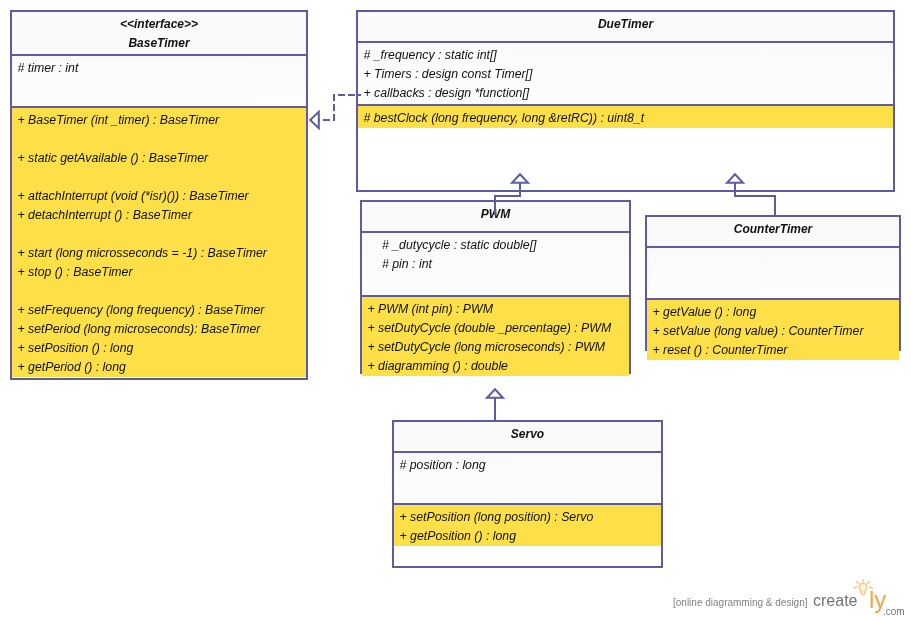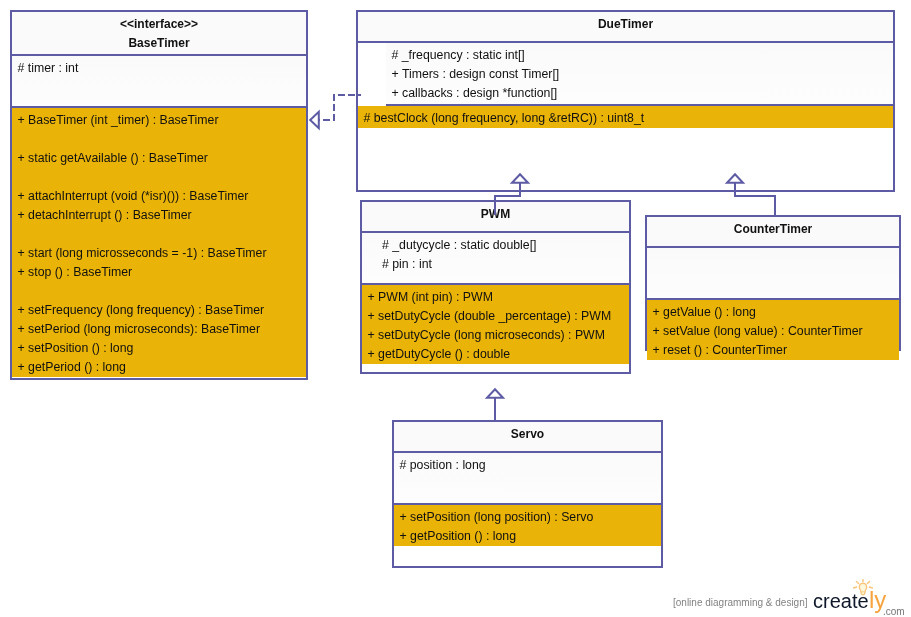--- a/index.html
+++ b/index.html
@@ -1,35 +1,35 @@
 <!DOCTYPE html>
 <html><head>
 <meta charset="utf-8">
 <style>
   html,body{margin:0;padding:0;}
   body{width:911px;height:617px;background:#fff;position:relative;overflow:hidden;
        font-family:"Liberation Sans",sans-serif;}
   #canvas{position:absolute;left:0;top:0;width:911px;height:617px;}
-  .uml-class{position:absolute;box-sizing:border-box;border:2px solid #5d5ba4;background:#fff;}
+  .uml-class{position:absolute;box-sizing:border-box;border:2px solid #5d5ba4;background:#fff;font-style:italic;}
   .uml-header{box-sizing:border-box;border-bottom:2px solid #5d5ba4;
       background:#fafafa;
       text-align:center;font-weight:bold;font-size:12px;color:#111;
       line-height:19px;padding-top:3px;overflow:hidden;}
   .uml-attrs{box-sizing:border-box;border-bottom:2px solid #5d5ba4;
       background:linear-gradient(to bottom,#fafafa 0%,#fdfdfd 100%);
       font-size:12.3px;color:#111;line-height:19px;padding:3px 0 0 5.5px;overflow:hidden;}
-  .uml-methods{box-sizing:border-box;background:#eab308;
+  .uml-methods{box-sizing:border-box;background:#fde047;
       font-size:12.3px;color:#111;line-height:19px;padding:3px 0 0 5.5px;overflow:hidden;}
   .uml-row{white-space:pre;height:19px;}
   .hdr-row{white-space:pre;height:19px;}
   svg.links{position:absolute;left:0;top:0;width:911px;height:617px;overflow:visible;}
   #watermark{position:absolute;left:668px;top:580px;width:243px;height:37px;}
   #wm-tagline{position:absolute;left:5px;top:17px;font-size:10px;color:#828282;white-space:pre;line-height:12px;}
   #wm-logo{position:absolute;left:145px;top:0px;width:98px;height:37px;}
-  #wm-create{position:absolute;left:0px;top:11px;font-size:20px;line-height:20px;color:#0f172a;}
+  #wm-create{position:absolute;left:0px;top:11px;font-size:16px;line-height:20px;color:#737373;}
   #wm-ly{position:absolute;left:56px;top:8px;font-size:24px;line-height:24px;color:#f7a440;}
   #wm-tld{position:absolute;left:70px;top:26px;font-size:10px;line-height:11px;color:#777;}
   #wm-bulb{position:absolute;left:40px;top:-1px;transform:scale(0.555);transform-origin:0 0;}
 </style>
 </head>
 <body>
 
 <div id="canvas">
 
   <div class="uml-class" id="box-basetimer" style="left:10px;top:10px;width:298px;height:370px;">
@@ -54,42 +54,42 @@
         <div class="uml-row">+ setFrequency (long frequency) : BaseTimer</div>
         <div class="uml-row">+ setPeriod (long microseconds): BaseTimer</div>
         <div class="uml-row">+ setPosition () : long</div>
         <div class="uml-row">+ getPeriod () : long</div>
       </div>
   </div>
   <div class="uml-class" id="box-duetimer" style="left:356px;top:10px;width:539px;height:182px;">
     <div class="uml-header" style="height:31px;">
       <div class="hdr-row">DueTimer</div>
     </div>
-    <div class="uml-attrs" style="height:63px;margin-left:28px;">
+    <div class="uml-attrs" style="height:63px;">
         <div class="uml-row"># _frequency : static int[]</div>
         <div class="uml-row">+ Timers : design const Timer[]</div>
         <div class="uml-row">+ callbacks : design *function[]</div>
       </div>
     <div class="uml-methods">
         <div class="uml-row"># bestClock (long frequency, long &amp;retRC)) : uint8_t</div>
       </div>
   </div>
   <div class="uml-class" id="box-pwm" style="left:360px;top:200px;width:271px;height:174px;">
     <div class="uml-header" style="height:31px;">
       <div class="hdr-row">PWM</div>
     </div>
-    <div class="uml-attrs" style="height:52px;padding-left:20px;">
+    <div class="uml-attrs" style="height:64px;padding-left:20px;">
         <div class="uml-row"># _dutycycle : static double[]</div>
         <div class="uml-row"># pin : int</div>
       </div>
     <div class="uml-methods">
         <div class="uml-row">+ PWM (int pin) : PWM</div>
         <div class="uml-row">+ setDutyCycle (double _percentage) : PWM</div>
         <div class="uml-row">+ setDutyCycle (long microseconds) : PWM</div>
-        <div class="uml-row">+ getDutyCycle () : double</div>
+        <div class="uml-row">+ diagramming () : double</div>
       </div>
   </div>
   <div class="uml-class" id="box-countertimer" style="left:645px;top:215px;width:256px;height:136px;">
     <div class="uml-header" style="height:31px;">
       <div class="hdr-row">CounterTimer</div>
     </div>
     <div class="uml-attrs" style="height:52px;"></div>
     <div class="uml-methods">
         <div class="uml-row">+ getValue () : long</div>
         <div class="uml-row">+ setValue (long value) : CounterTimer</div>

